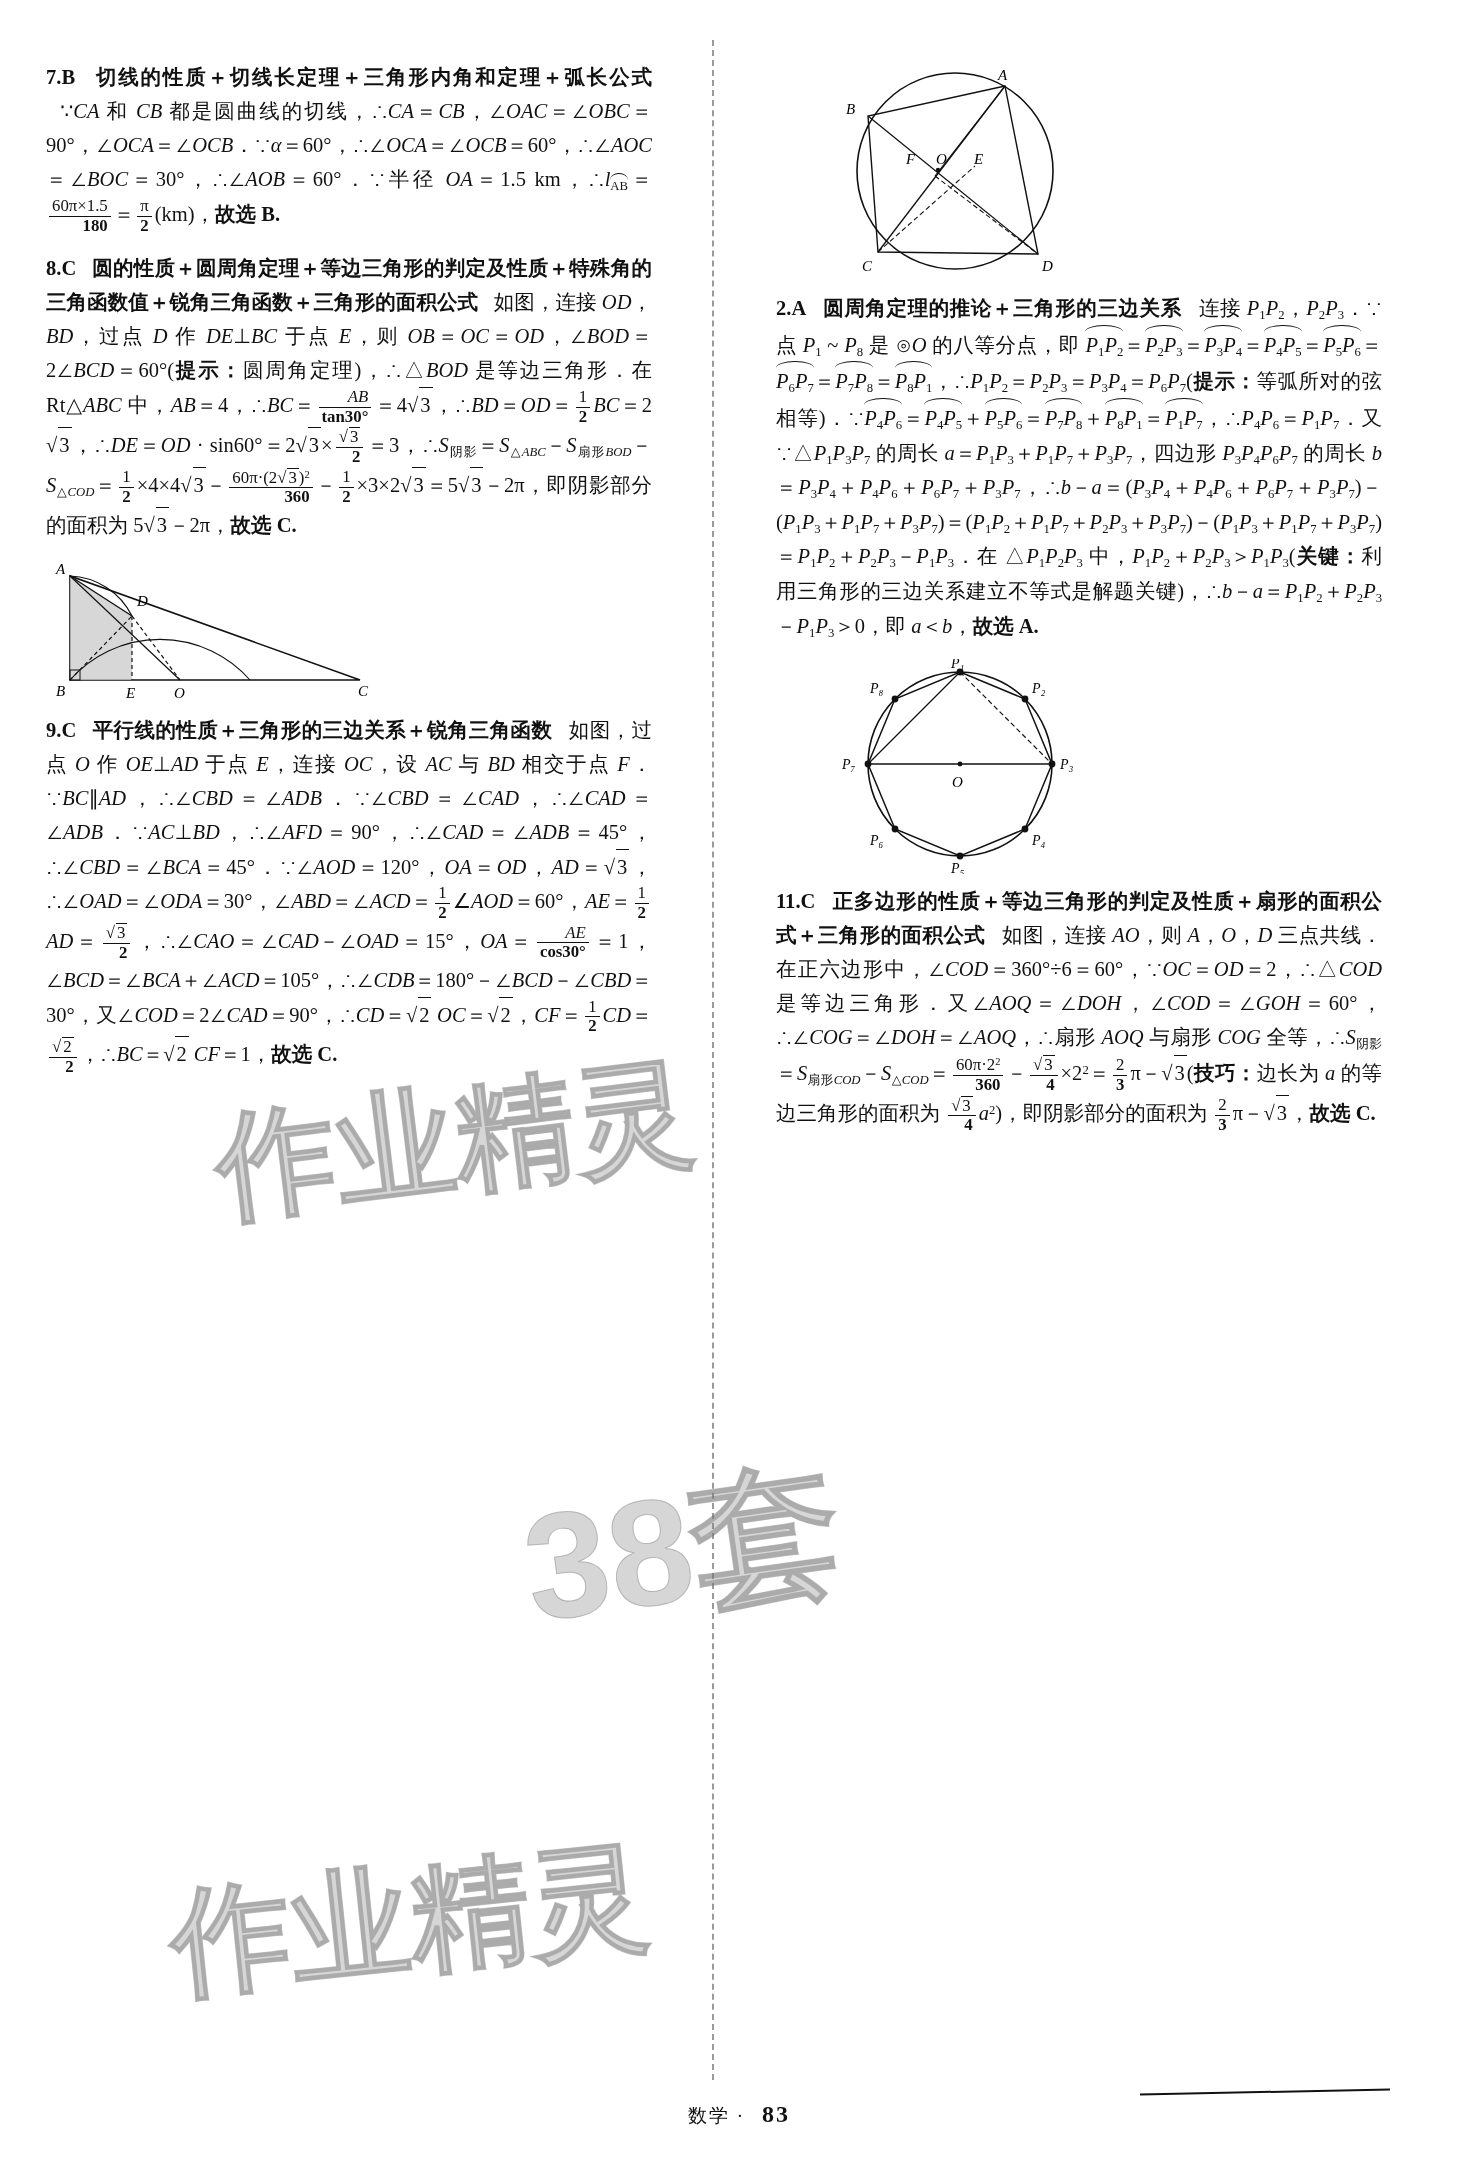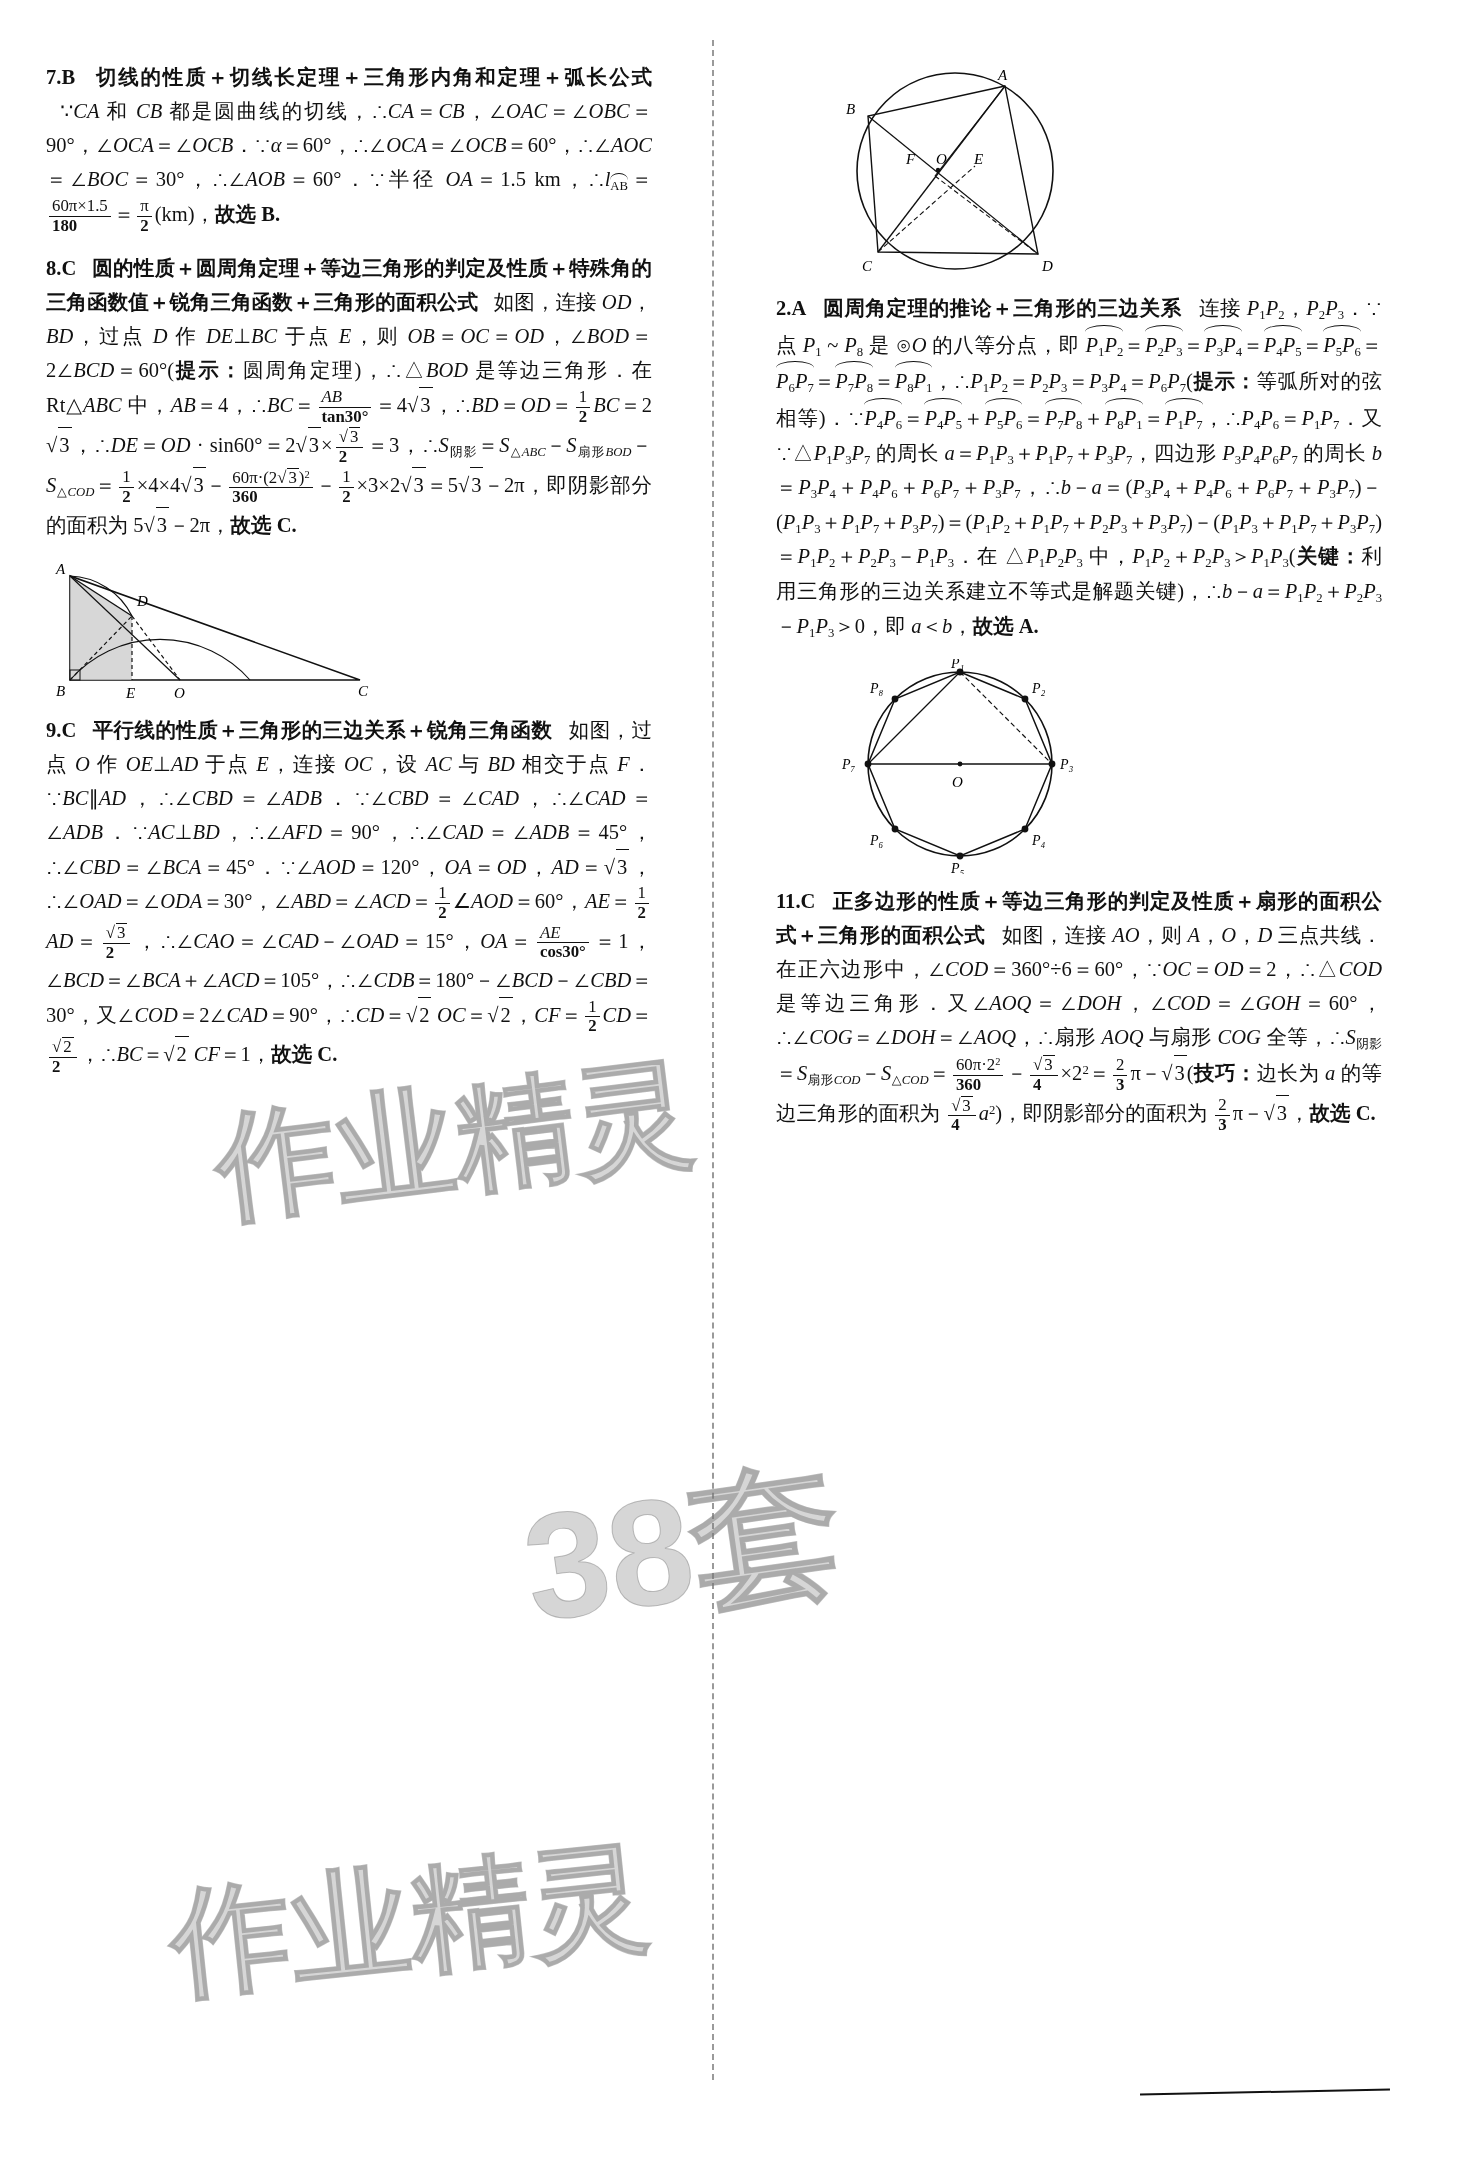--- a/index.html
+++ b/index.html
@@ -34,21 +34,21 @@
     line-height:1.66;
     text-align:justify;
     text-justify:inter-ideograph;
     margin-left:6px;
   }
   .bold{font-weight:bold;}
   .mi{font-style:italic;font-family:"Liberation Serif",serif;}
   .frac{
     display:inline-block;
     vertical-align:middle;
-    text-align:left;
+    text-align:right;
     font-size:0.82em;
     line-height:1.12;
     margin:0 3px;
   }
   .frac .n{display:block;border-bottom:1.3px solid #111;padding:0 3px;}
   .frac .d{display:block;padding:0 3px;font-weight:bold;}
   .sqrt{
     display:inline-block;
     border-top:1.2px solid #111;
     padding:0 2px 0 1px;
@@ -221,14 +221,19 @@
       </div>
     </div>
 
   </div>
 
   <div class="wm wm1">作业精灵</div>
   <div class="wm wm2">38套</div>
   <div class="wm wm3">作业精灵</div>
 
   <div class="footline"></div>
+  <div class="footer">
+    <span>数学</span>
+    <span>·</span>
+    <span class="pg">83</span>
+  </div>
 
 </div>
 
 </body></html>

